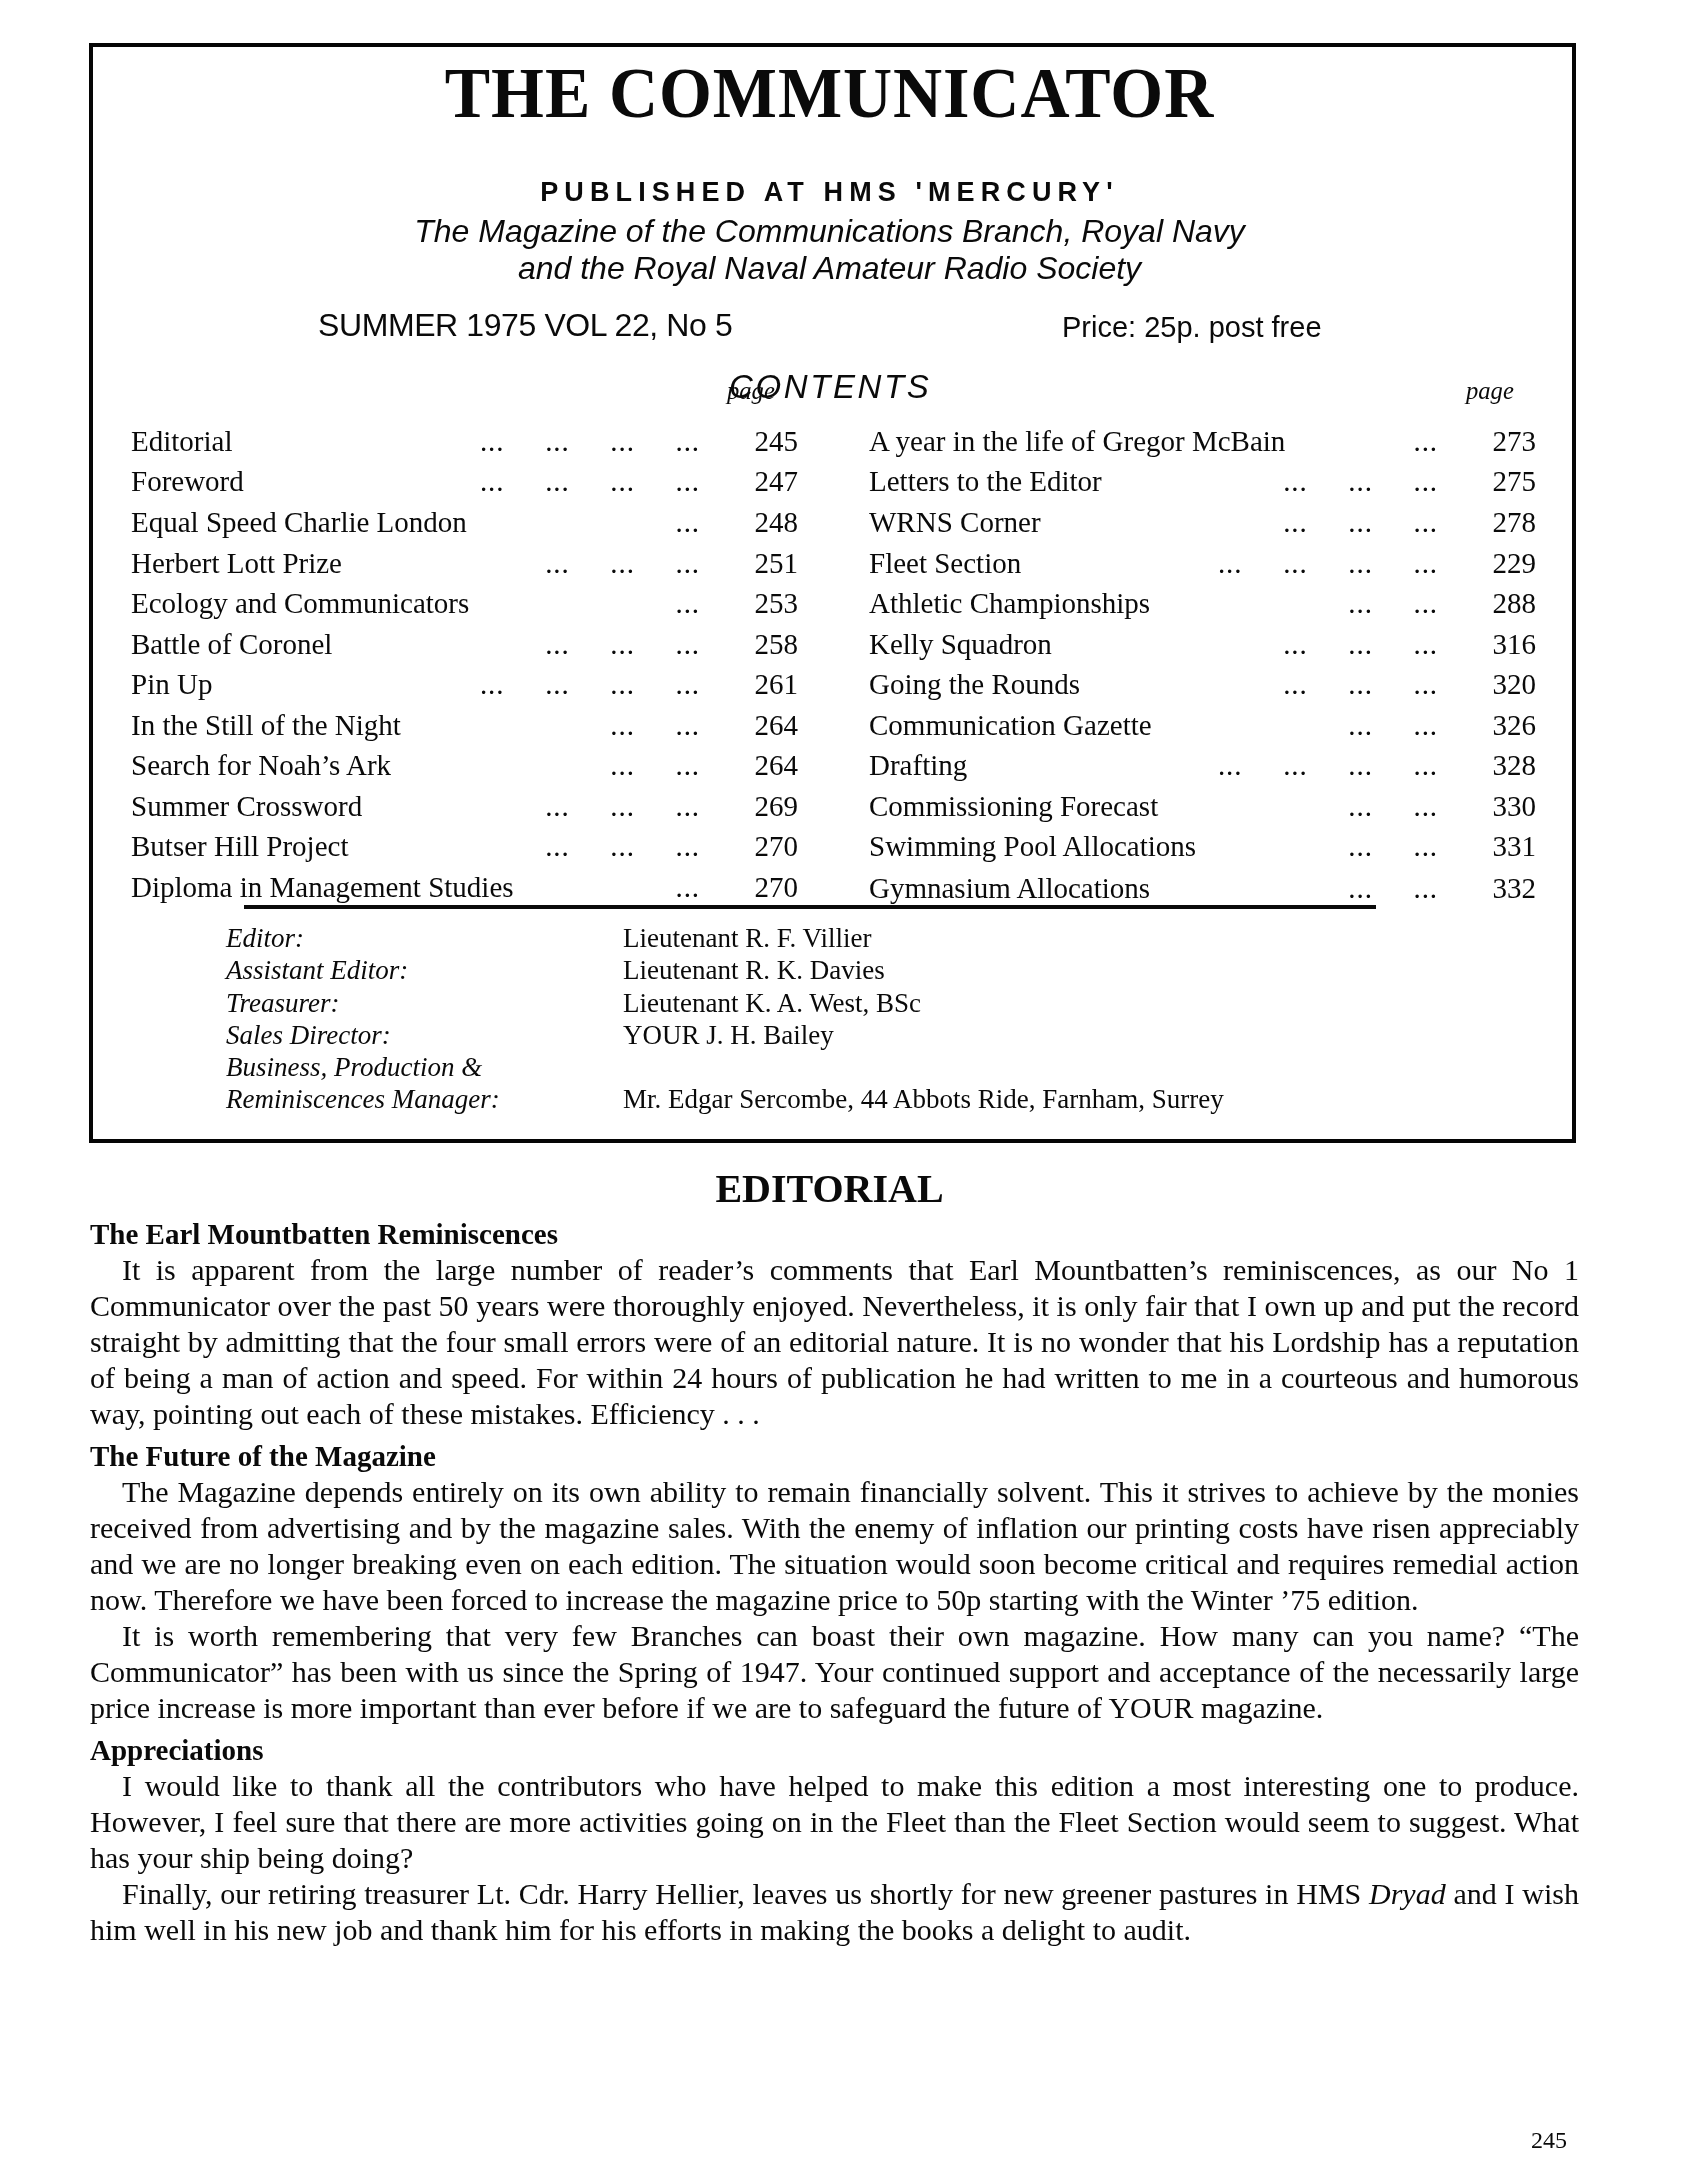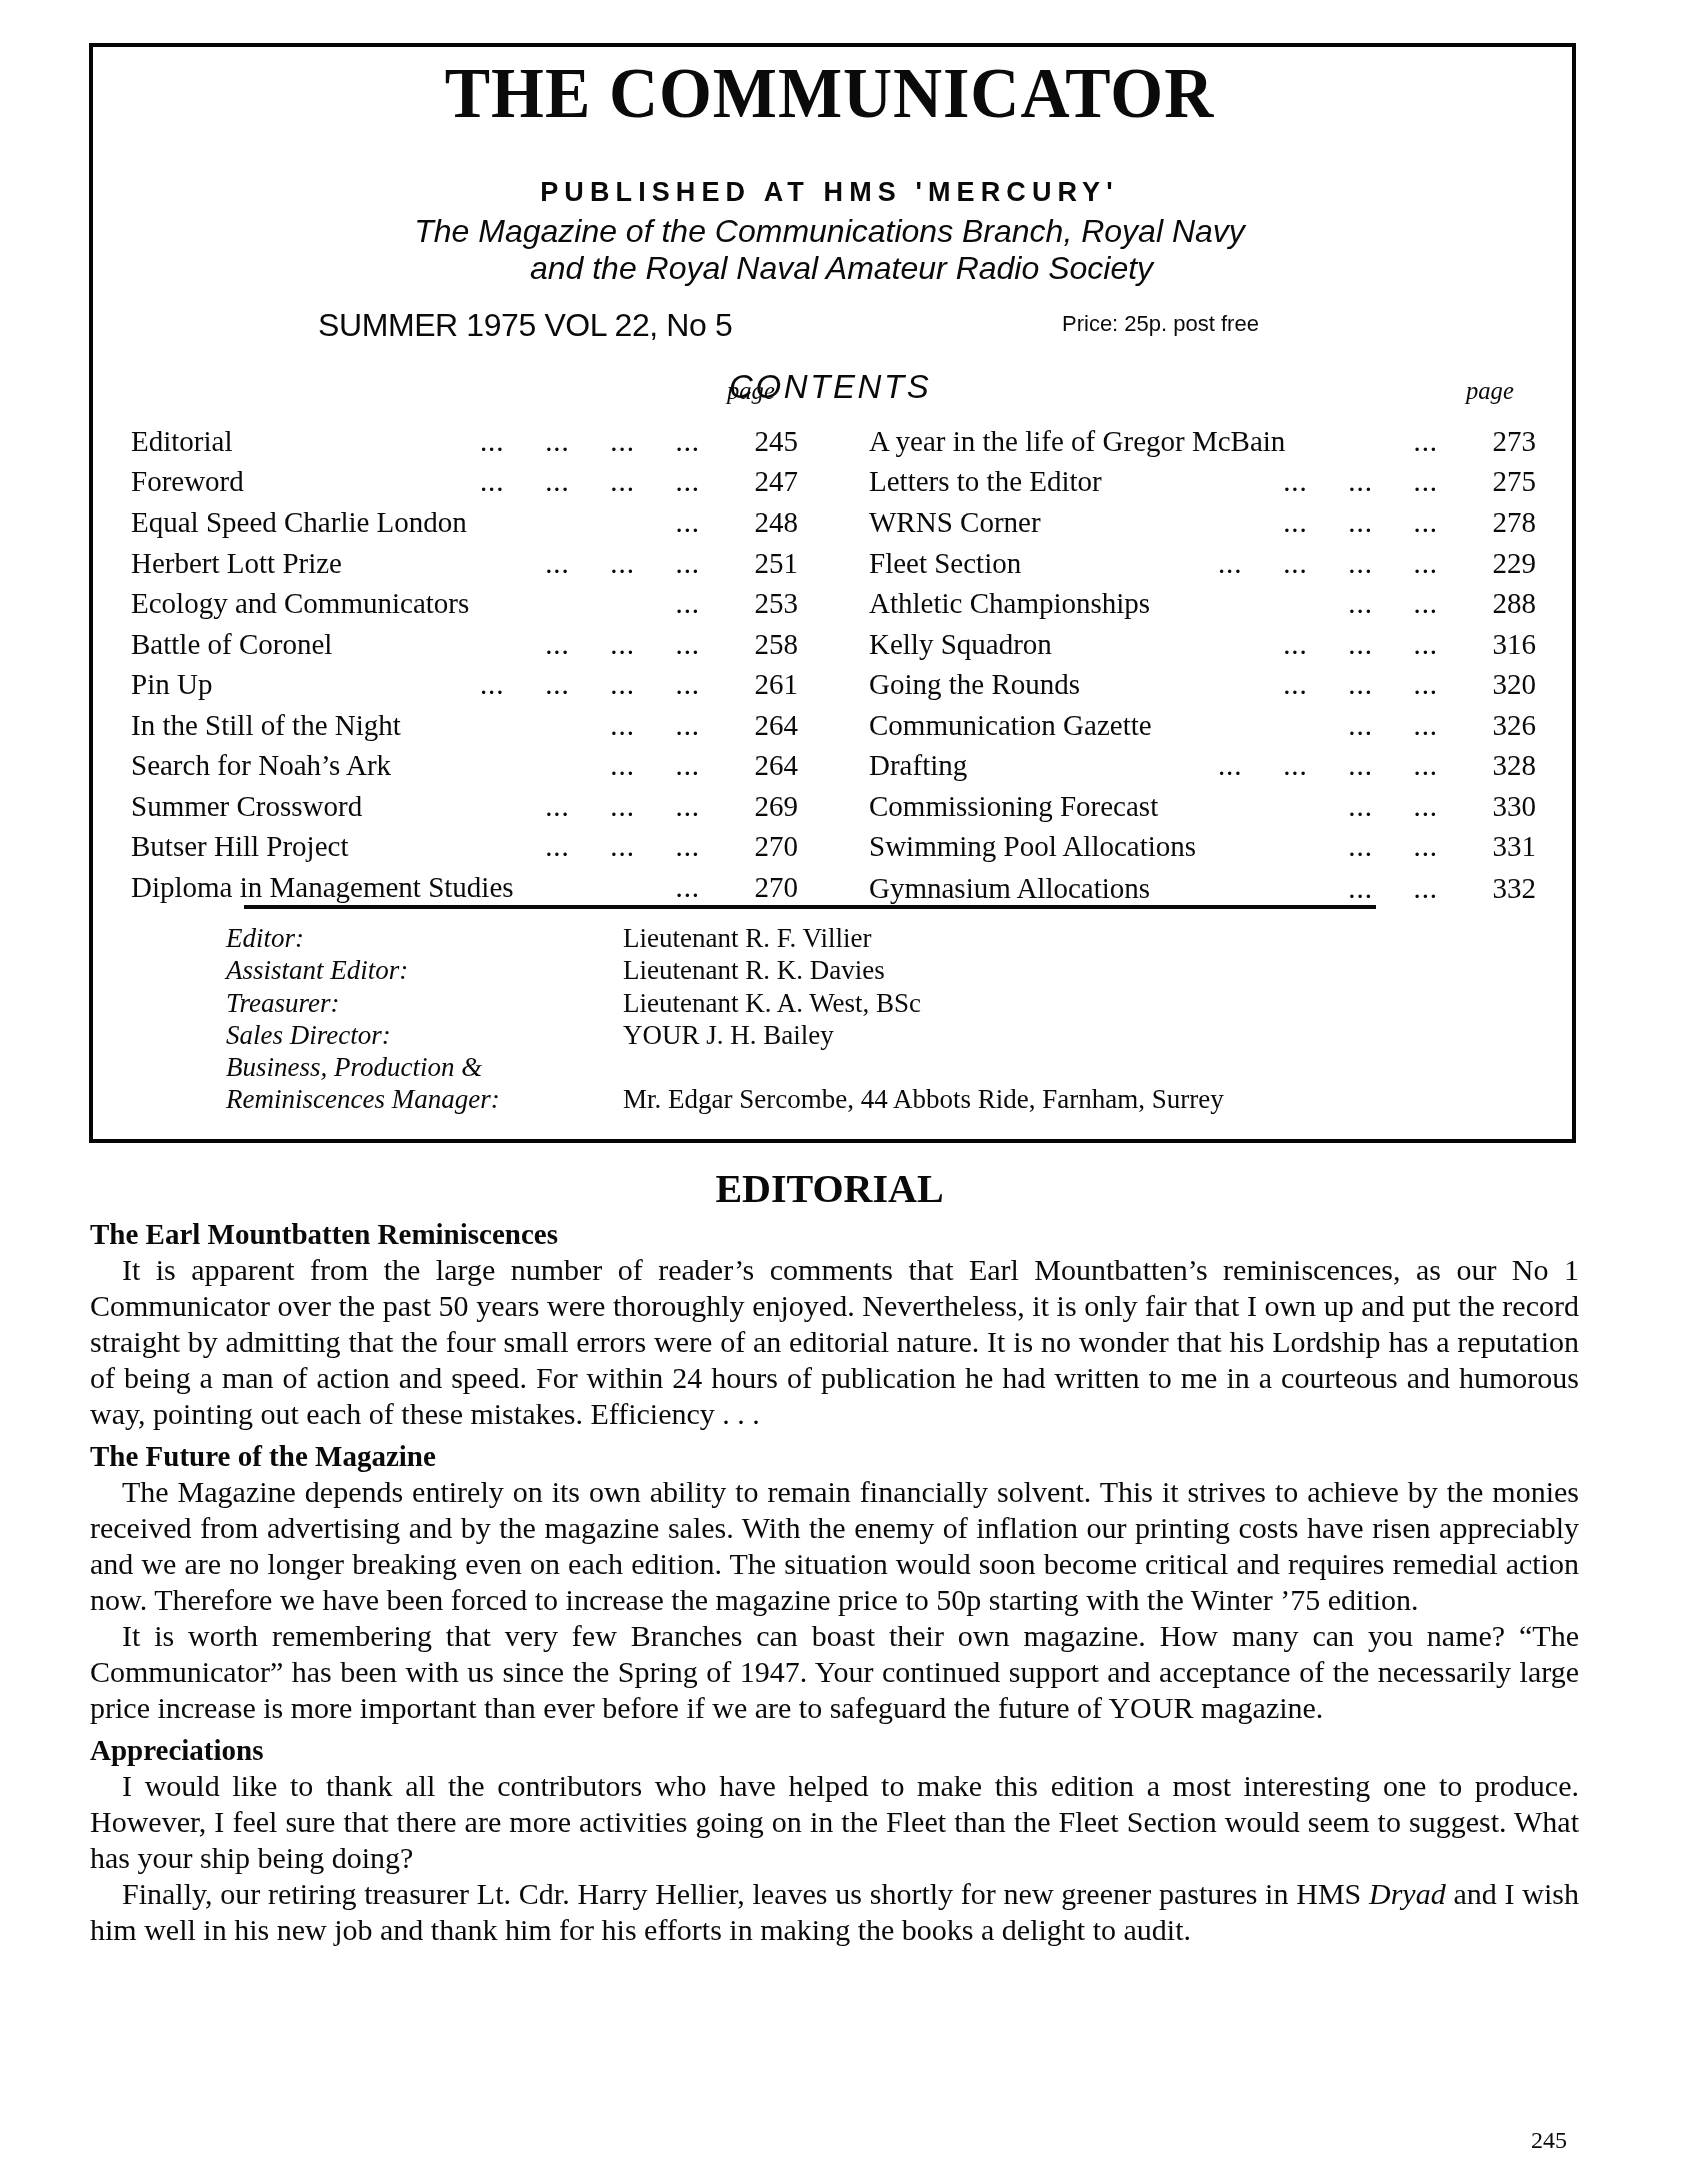--- a/index.html
+++ b/index.html
@@ -19,23 +19,23 @@
     font-size: 68px; font-weight: bold; letter-spacing: 0.9px; transform: scaleY(1.05);
   }
   .published {
     left: 0; width: 1659px; top: 140px; text-align: center;
     font-size: 27px; letter-spacing: 6.1px; font-weight: bold;
   }
   .sub1, .sub2 {
     left: 0; width: 1659px; text-align: center; font-size: 32px; font-style: italic;
   }
   .sub1 { top: 176px; }
-  .sub2 { top: 213px; padding-left: 12px; }
+  .sub2 { top: 213px; }
   .issue { left: 318px; top: 270px; font-size: 32px; letter-spacing: -0.4px; }
-  .price { left: 1062px; top: 274px; font-size: 22px; }
+  .price { left: 1062px; top: 274px; font-size: 29px; }
 
   .contents-head { left: 729px; top: 331px; font-size: 33px; font-style: italic; letter-spacing: 2.6px; }
   .page-head { top: 377px; font-size: 24.6px; font-style: italic; }
   .page-head.left { left: 727px; }
   .page-head.right { left: 1466px; }
 
   .toc-row { position: absolute; height: 40px; font-size: 29px; }
   .toc-title { position: absolute; left: 0; top: 0; white-space: nowrap; }
   .toc-dots { position: absolute; top: 0; white-space: pre; letter-spacing: 0.9px; }
   .toc-page { position: absolute; top: 0; width: 61px; text-align: right; }

